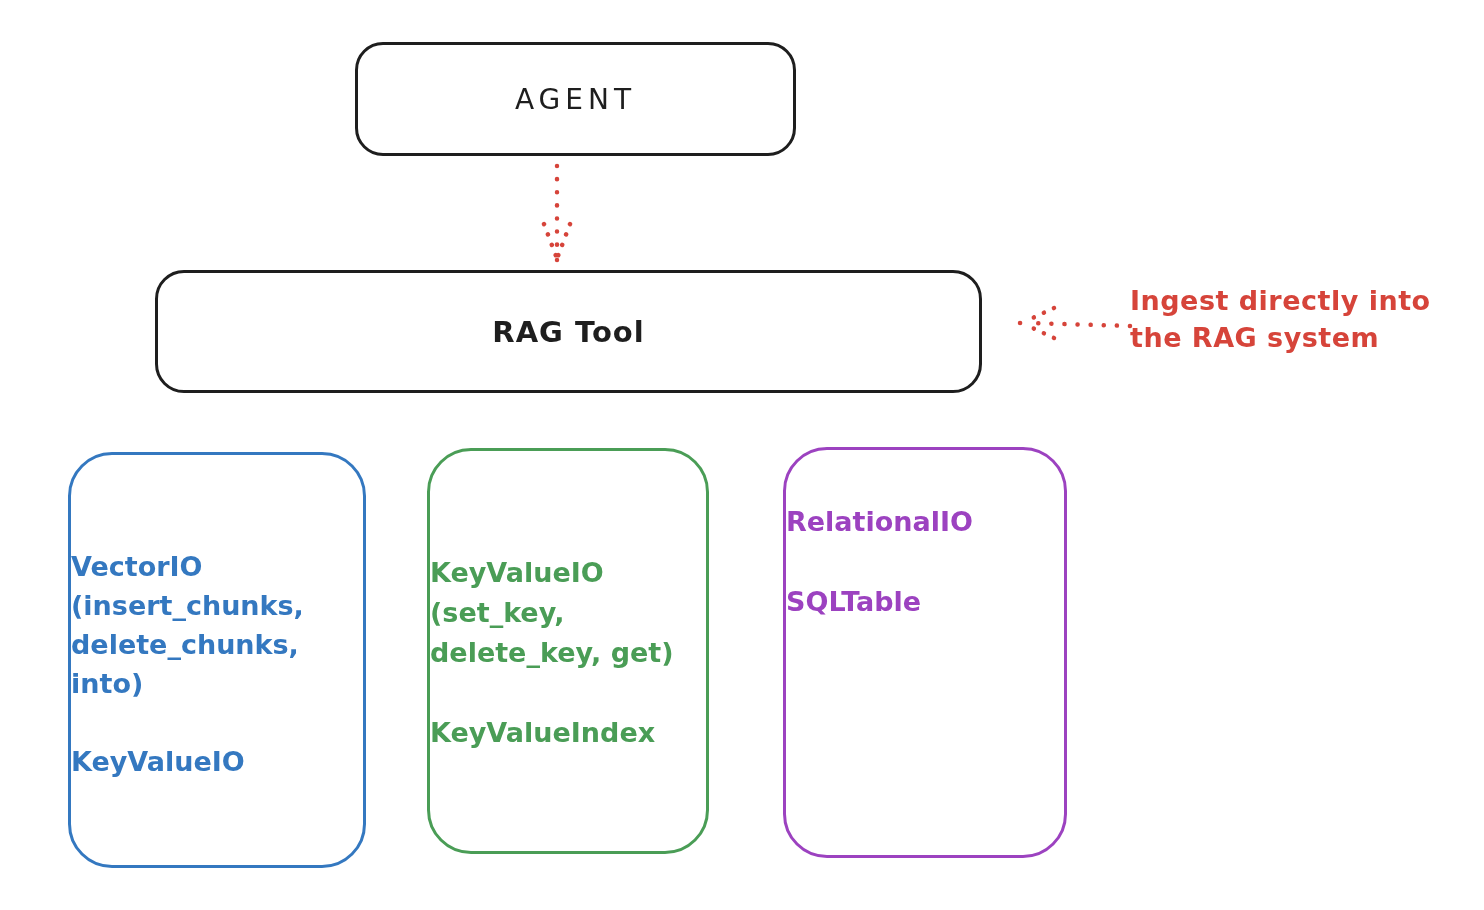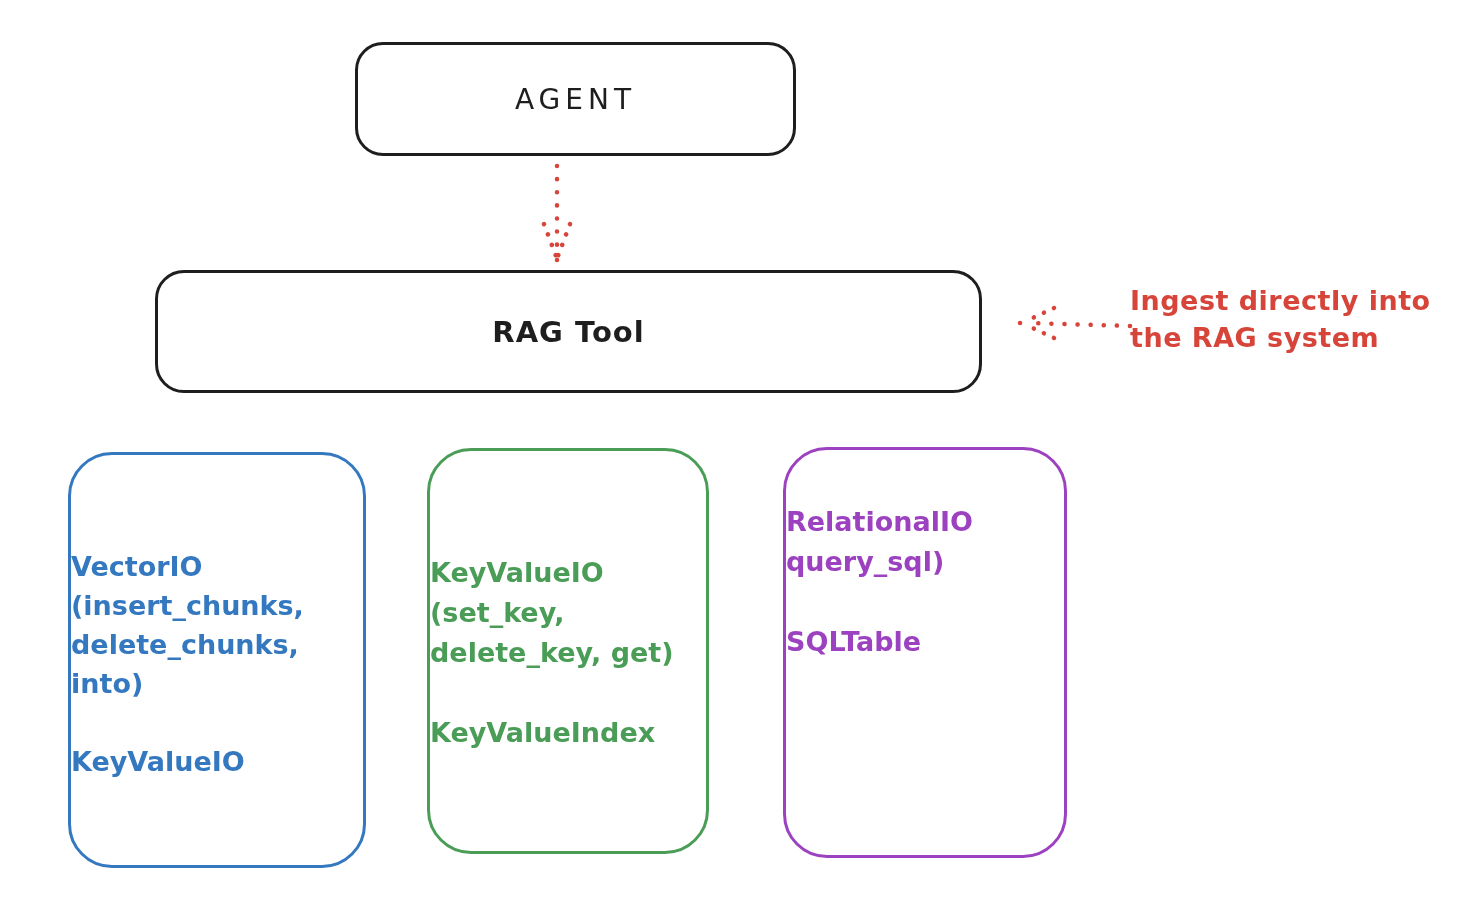--- a/index.html
+++ b/index.html
@@ -158,18 +158,17 @@
   <div class="backend backend-keyvalue">
     <span class="bline">KeyValueIO</span>
     <span class="bline">(set_key,</span>
     <span class="bline">delete_key, get)</span>
     <span class="bline"></span>
     <span class="bline">KeyValueIndex</span>
   </div>
 
   <div class="backend backend-relational">
     <span class="bline">RelationalIO</span>
-    <span class="bline">query_sql)</span>
     <span class="bline"></span>
     <span class="bline">SQLTable</span>
   </div>
 
 </div>
 
 </body></html>

